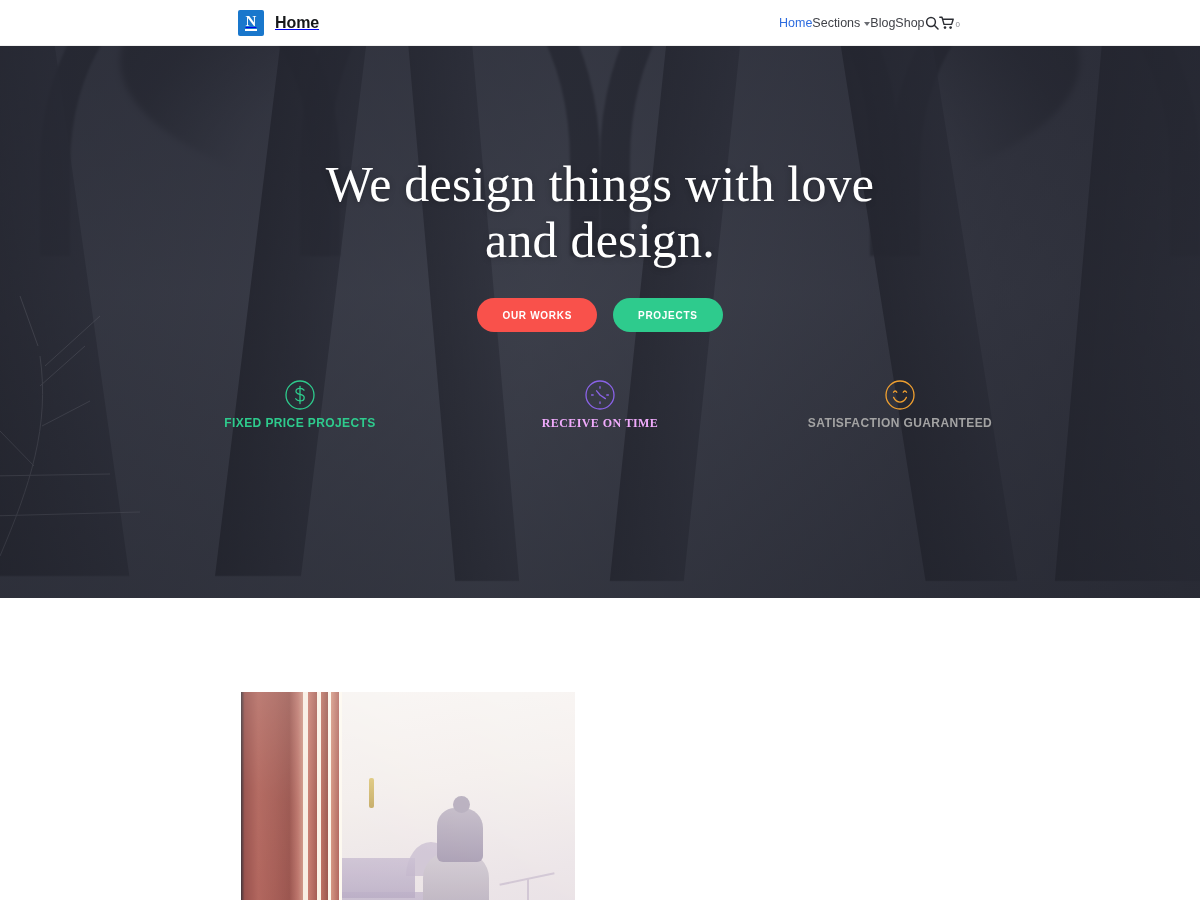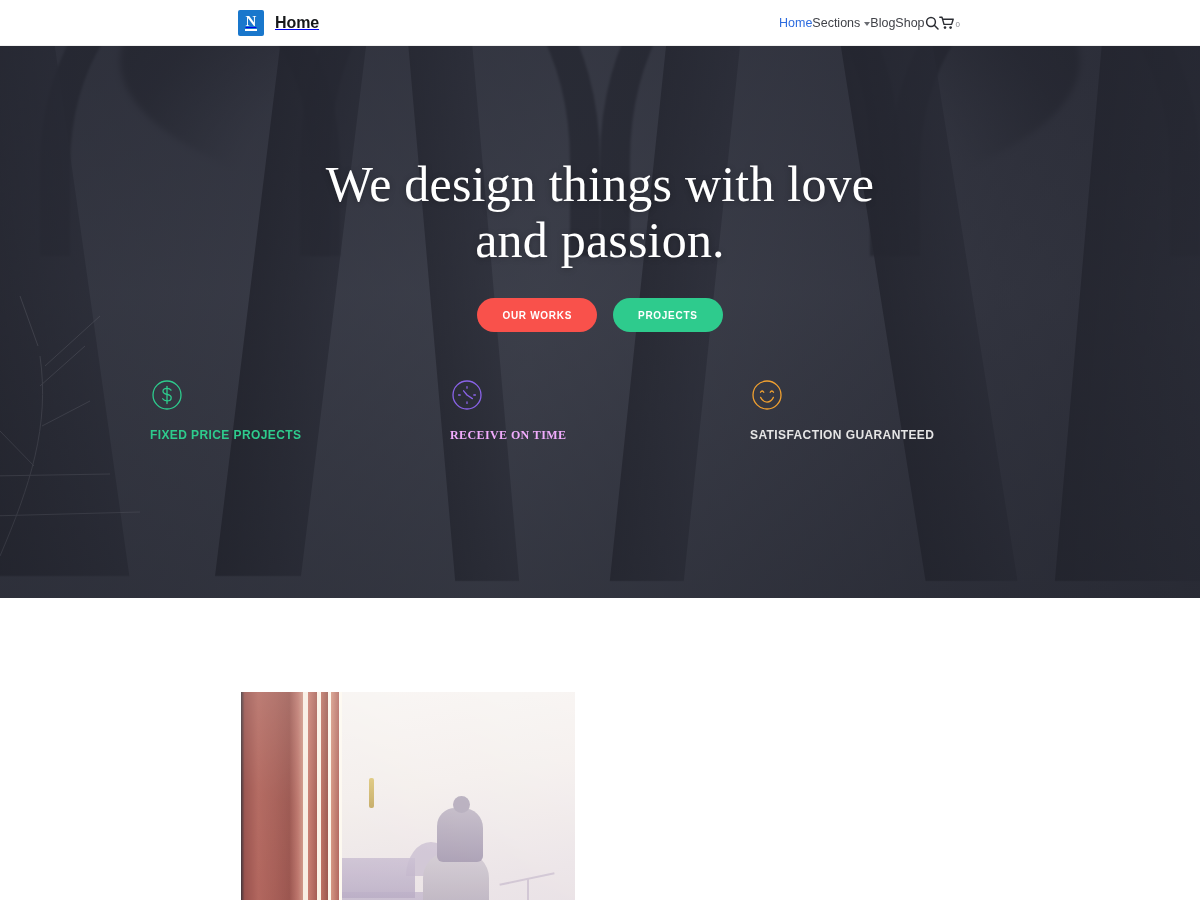--- a/index.html
+++ b/index.html
@@ -187,32 +187,32 @@
 
   .features {
     margin-top: 46px;
     display: flex;
     justify-content: center;
   }
   .feature {
     width: 300px;
     display: flex;
     flex-direction: column;
-    align-items: flex-start;
-    gap: 16px;
+    align-items: center;
+    gap: 4px;
   }
   .feature-icon { width: 34px; height: 34px; display: block; }
   .feature-label {
     font-size: 12px;
     font-weight: bold;
     letter-spacing: 0.4px;
   }
   .fl-green  { color: #2ecb8d; }
   .fl-purple { color: #f0abfc; font-family: Liberation Serif, serif; }
-  .fl-orange { color: #e5e5e5; }
+  .fl-orange { color: #a3a3a3; }
 
   
   .about {
     position: relative;
     width: 1200px;
     height: 364px;
     background: #ffffff;
   }
   .about-photo {
     position: absolute;
@@ -381,21 +381,21 @@
     <svg class="branches" viewBox="0 0 260 330" fill="none" stroke="#c9cad2" stroke-width="1">
       <path d="M10 330 C40 260 60 200 50 130 M50 160 L95 120 M52 200 L100 175 M44 240 L10 205 M48 120 L30 70 M55 140 L110 90"></path>
       <path d="M0 250 L120 248 M0 290 L150 286"></path>
     </svg>
     <div class="hero-tint"></div>
   </div>
 
   <div class="hero-inner">
     <h1 class="hero-title">
       <span>We design things with love</span><br>
-      <span>and passion.</span>
+      <span>and design.</span>
     </h1>
 
     <div class="hero-buttons">
       <button class="btn btn-primary">OUR WORKS</button>
       <button class="btn btn-secondary">PROJECTS</button>
     </div>
 
     <div class="features">
 
       <div class="feature">

